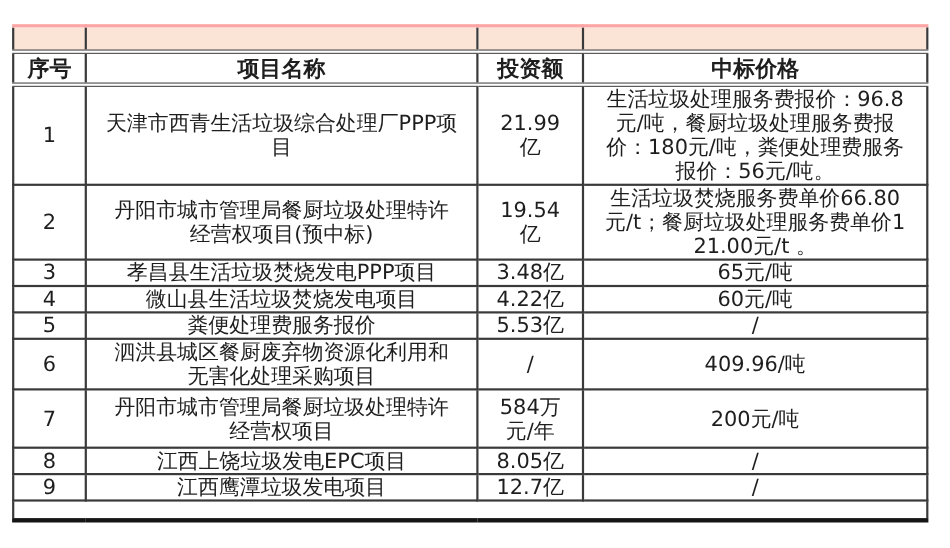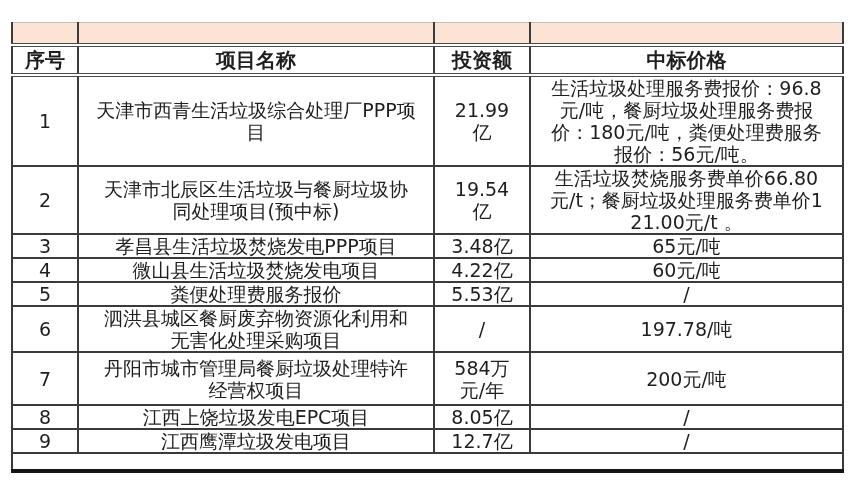--- a/index.html
+++ b/index.html
@@ -19,21 +19,21 @@
   }
   table.bid-table{
     position:absolute;
     left:11px;top:22px;
     width:831px;
     border-collapse:collapse;
     table-layout:fixed;
     color:var(--text);
     border-left:2px solid var(--border);
     border-right:2px solid var(--border);
-    border-top:1px solid #fca5a5;
+    border-top:3px solid #fca5a5;
   }
   td,th{
     border:2px solid var(--border);
     text-align:center;
     vertical-align:middle;
     padding:0 16px;
     font-size:19px;
     line-height:22px;
     overflow:hidden;
     word-break:break-all;
@@ -97,21 +97,21 @@
     </thead>
     <tbody>
         <tr>
           <td>1</td>
           <td>天津市西青生活垃圾综合处理厂PPP项目</td>
           <td>21.99亿</td>
           <td>生活垃圾处理服务费报价：96.8元/吨，餐厨垃圾处理服务费报价：180元/吨，粪便处理费服务报价：56元/吨。</td>
         </tr>
         <tr>
           <td>2</td>
-          <td>天津市北辰区生活垃圾与餐厨垃圾协同处理项目(预中标)</td>
+          <td>丹阳市城市管理局餐厨垃圾处理特许经营权项目(预中标)</td>
           <td>19.54亿</td>
           <td>生活垃圾焚烧服务费单价66.80元/t；餐厨垃圾处理服务费单价121.00元/t 。</td>
         </tr>
         <tr>
           <td>3</td>
           <td>孝昌县生活垃圾焚烧发电PPP项目</td>
           <td>3.48亿</td>
           <td>65元/吨</td>
         </tr>
         <tr>
@@ -123,21 +123,21 @@
         <tr>
           <td>5</td>
           <td>粪便处理费服务报价</td>
           <td>5.53亿</td>
           <td>/</td>
         </tr>
         <tr>
           <td>6</td>
           <td>泗洪县城区餐厨废弃物资源化利用和无害化处理采购项目</td>
           <td>/</td>
-          <td>197.78/吨</td>
+          <td>409.96/吨</td>
         </tr>
         <tr>
           <td>7</td>
           <td>丹阳市城市管理局餐厨垃圾处理特许经营权项目</td>
           <td>584万元/年</td>
           <td>200元/吨</td>
         </tr>
         <tr>
           <td>8</td>
           <td>江西上饶垃圾发电EPC项目</td>

